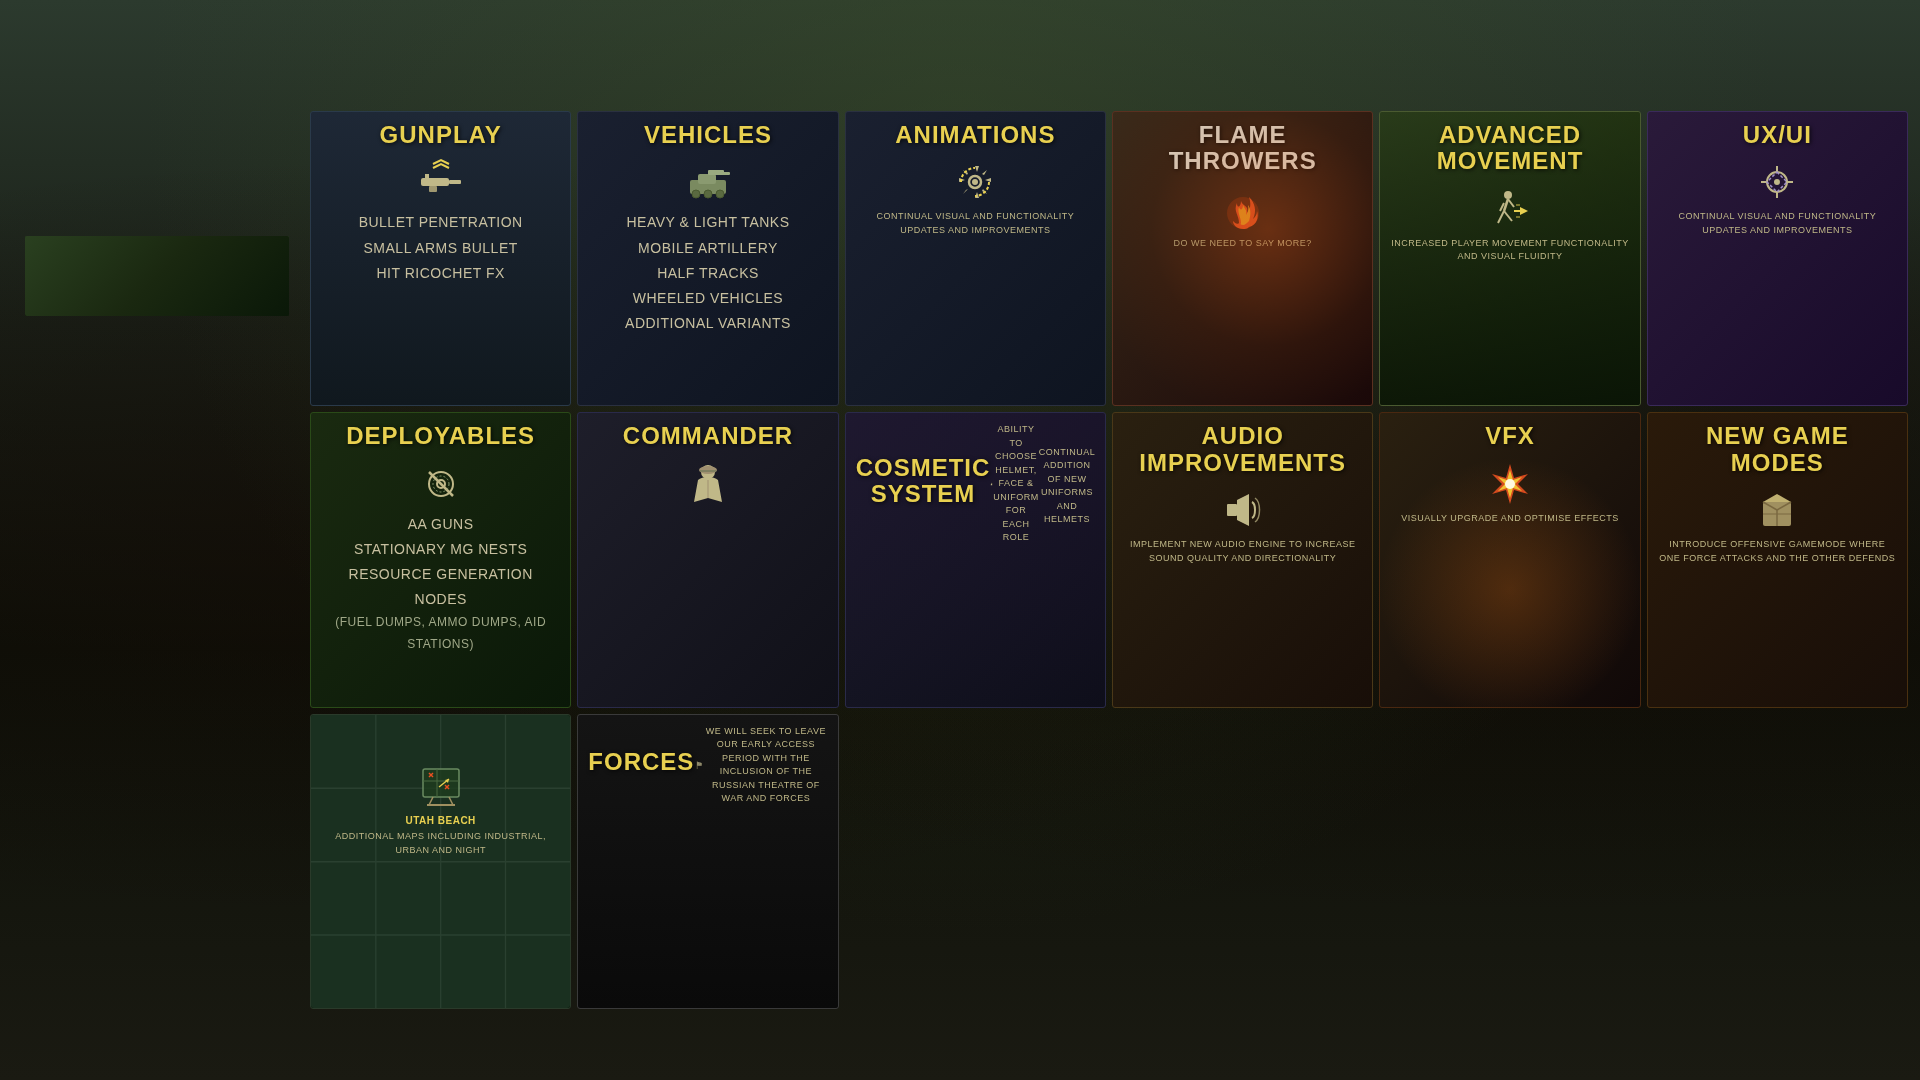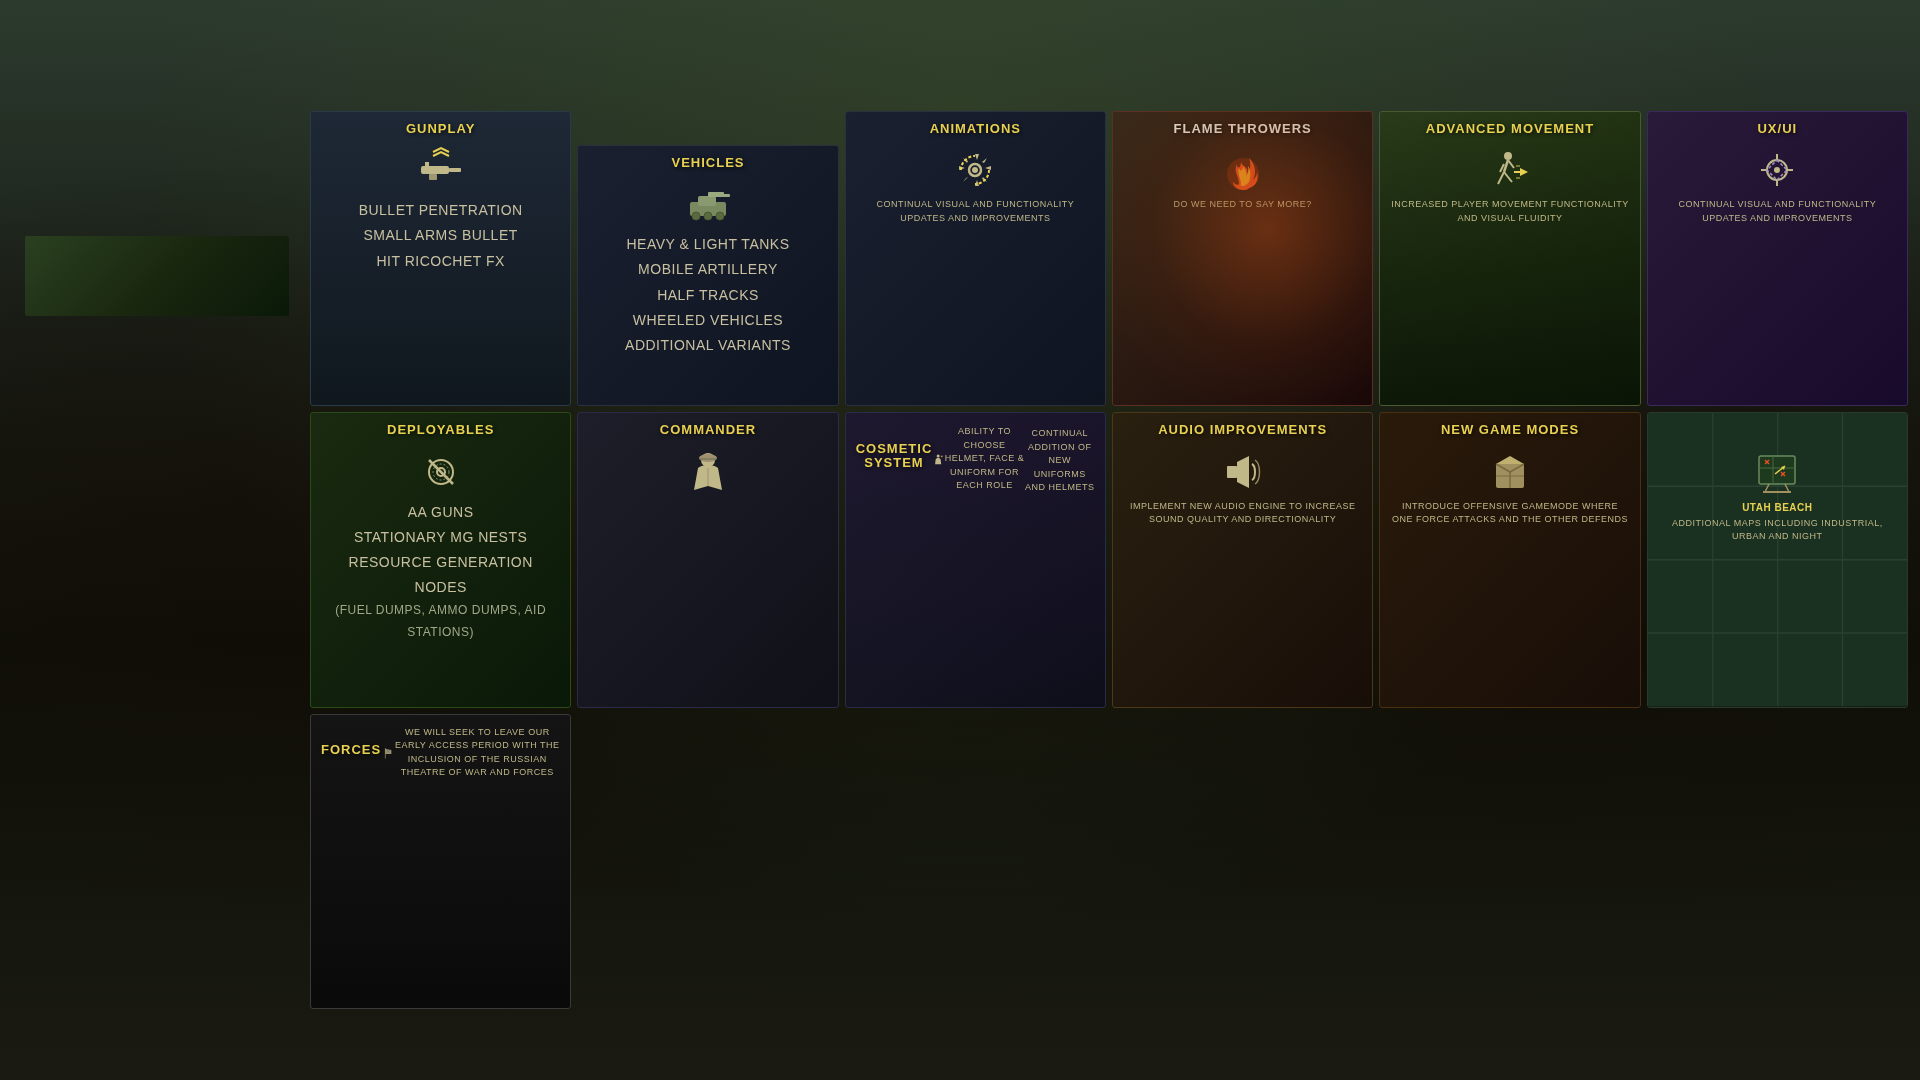--- a/index.html
+++ b/index.html
@@ -200,21 +200,21 @@
       padding: 10px;
       display: flex;
       flex-direction: column;
       align-items: center;
       justify-content: flex-start;
       position: relative;
       overflow: hidden;
     }
 
     .card-title {
-      font-size: 13px;
+      font-size: 24px;
       font-weight: 900;
       color: #e8d050;
       text-transform: uppercase;
       letter-spacing: 1px;
       text-align: center;
       line-height: 1.1;
       margin-bottom: 6px;
       text-shadow: 1px 1px 4px rgba(0,0,0,0.8);
     }
     .card-title-white {
@@ -401,21 +401,20 @@
       background: linear-gradient(180deg, #1e2836 0%, #10181e 100%);
       border: 1px solid #2a3a4a;
       position: relative;
       overflow: hidden;
     }
 
     .vehicles-card {
       background: linear-gradient(135deg, #1a2030 0%, #0e1420 100%);
       border: 1px solid #2a3040;
       position: relative;
-      margin-top: 34px;
     }
 
     .animations-card {
       background: linear-gradient(135deg, #1a2030 0%, #0e1420 100%);
       border: 1px solid #2a3040;
     }
 
     .stat-card {
       background: linear-gradient(135deg, #1a2030 0%, #0e1420 100%);
       border: 1px solid #2a3040;
@@ -660,20 +659,32 @@
 
           <rect x="8" y="18" width="10" height="12" fill="#c0b888" rx="1"></rect>
           <polygon points="18,14 30,8 30,40 18,34" fill="#c0b888"></polygon>
 
           <path d="M33 16 C37 18 37 30 33 32" fill="none" stroke="#c0b888" stroke-width="2"></path>
           <path d="M36 12 C42 16 42 32 36 36" fill="none" stroke="#c0b888" stroke-width="1.5" opacity="0.7"></path>
         </svg>
         <div class="card-text">IMPLEMENT NEW AUDIO ENGINE TO INCREASE SOUND QUALITY AND DIRECTIONALITY</div>
       </div>
 
+      <div class="grid-card vfx-card">
+        <div class="card-title">VFX</div>
+
+        <div style="position:absolute;inset:0;background:radial-gradient(circle at 50% 60%, rgba(200,100,20,0.3) 0%, transparent 60%);z-index:0;"></div>
+        <svg class="svg-icon" style="position:relative;z-index:1;" viewBox="0 0 48 48">
+
+          <polygon points="24,4 28,18 42,14 32,24 42,34 28,30 24,44 20,30 6,34 16,24 6,14 20,18" fill="#e85020" opacity="0.9"></polygon>
+          <polygon points="24,10 27,20 36,17 29,24 36,31 27,28 24,38 21,28 12,31 19,24 12,17 21,20" fill="#f0c030"></polygon>
+          <circle cx="24" cy="24" r="5" fill="#fff8e0"></circle>
+        </svg>
+        <div class="card-text" style="position:relative;z-index:1;">VISUALLY UPGRADE AND OPTIMISE EFFECTS</div>
+      </div>
 
       <div class="grid-card new-game-modes-card">
         <div class="card-title">NEW GAME MODES</div>
         <svg class="svg-icon" viewBox="0 0 48 48">
 
           <rect x="10" y="16" width="28" height="24" fill="#a09060" rx="2"></rect>
           <polygon points="10,16 24,8 38,16" fill="#c0b070"></polygon>
           <line x1="10" y1="16" x2="24" y2="24" stroke="#7a6840" stroke-width="1.5"></line>
           <line x1="38" y1="16" x2="24" y2="24" stroke="#7a6840" stroke-width="1.5"></line>
           <line x1="24" y1="24" x2="24" y2="40" stroke="#7a6840" stroke-width="1.5"></line>

